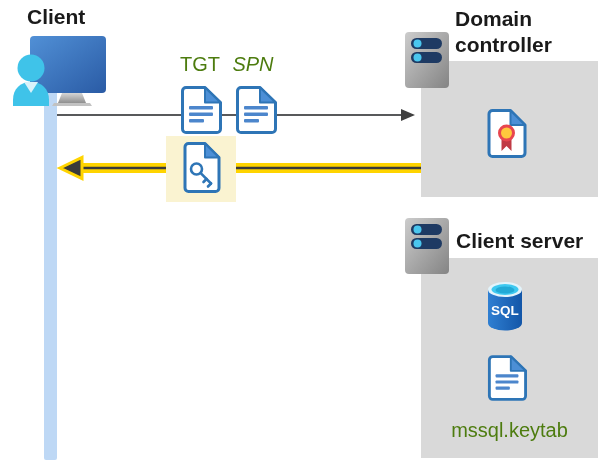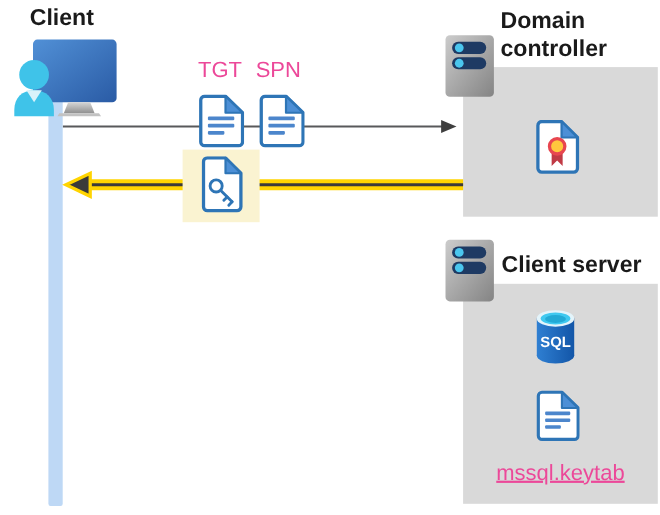--- a/index.html
+++ b/index.html
@@ -1,32 +1,32 @@
 <!DOCTYPE html>
 <html><head>
 <meta charset="utf-8">
 <style>
   html,body{margin:0;padding:0;background:#fff;}
   .canvas{position:relative;width:600px;height:468px;background:#ffffff;overflow:hidden;
           font-family:"Liberation Sans", sans-serif;}
   .abs{position:absolute;}
   .title{font-weight:bold;color:#1a1a1a;font-size:21px;line-height:26px;}
-  .small-label{color:#ec4899;font-size:20px;}
+  .small-label{color:#4d7c0f;font-size:20px;}
   .timeline{left:44px;top:90px;width:13px;height:370px;background:#bed8f5;border-radius:2px;z-index:1;}
   .panel{width:177px;background:#d9d9d9;z-index:1;}
   .panel.dc{left:421px;top:61px;height:136px;}
   .panel.linux{left:421px;top:258px;height:200px;}
   .highlight{left:166px;top:136px;width:70px;height:66px;background:#faf3d1;z-index:3;}
   .z2{z-index:2;} .z4{z-index:4;}
   .client-label{left:27px;top:4px;z-index:5;}
   .dc-label{left:455px;top:6px;width:150px;z-index:5;}
   .linux-label{left:456px;top:228px;width:140px;z-index:5;}
   .tgt-label{left:178px;top:53px;width:44px;text-align:center;z-index:5;}
-  .spn-label{left:231px;top:53px;width:44px;text-align:center;z-index:5;}
-  .keytab-label{left:421px;top:419px;width:177px;text-align:center;z-index:5;text-decoration:underline;}
+  .spn-label{left:231px;top:53px;width:44px;text-align:center;z-index:5;font-style:italic;}
+  .keytab-label{left:421px;top:419px;width:177px;text-align:center;z-index:5;}
   svg{display:block;}
 </style>
 </head>
 <body>
 
 <div class="canvas">
 
   <div class="abs title client-label">Client</div>
 
   <div class="abs timeline"></div>

